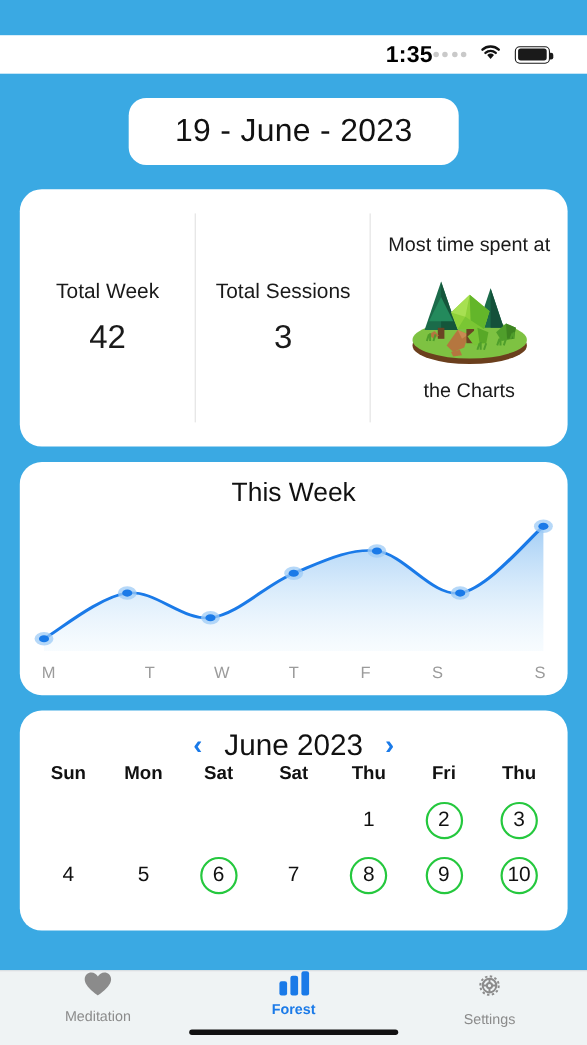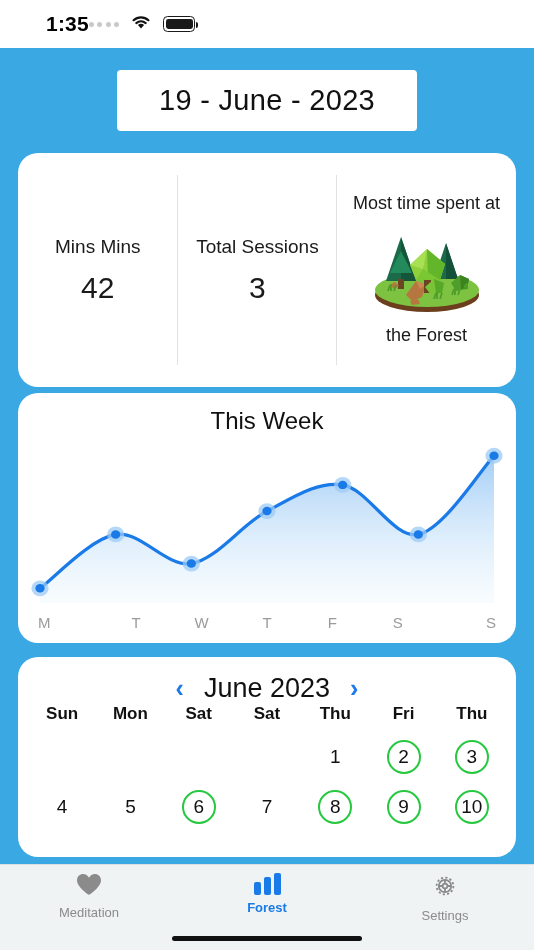--- a/index.html
+++ b/index.html
@@ -5,23 +5,24 @@
   * { box-sizing: border-box; margin: 0; padding: 0; }
   html, body {
     width: 534px; height: 950px;
     font-family: "Liberation Sans", sans-serif;
     overflow: hidden;
   }
   body { background: #3aa9e3; position: relative; }
 
   
   .statusbar {
-    height: 48px; background: #ffffff;
-    display: flex; align-items: center; justify-content: flex-start;
+    height: 35px; background: #ffffff;
+    display: flex; align-items: center; justify-content: flex-end;
     padding: 0 34px 0 46px;
+    margin-top: 32px;
   }
   .status-time { font-size: 21px; font-weight: bold; color: #000; letter-spacing: .2px; }
   .status-right { display: flex; align-items: center; gap: 11px; }
   .signal-dots { display: flex; gap: 3.5px; align-items: center; }
   .signal-dots i { width: 5px; height: 5px; border-radius: 50%; background: #c9c9c9; display: block; }
   .wifi-icon { display: block; }
   .battery {
     width: 32px; height: 16px; border: 1.6px solid #1a1a1a; border-radius: 4.5px;
     position: relative; padding: 1.8px;
   }
@@ -32,21 +33,21 @@
   .battery i { display: block; width: 100%; height: 100%; background: #1a1a1a; border-radius: 2.4px; }
 
   
   .card { background: #fff; border-radius: 20px; }
 
   .content { padding: 0 18px; }
 
   
   .date-pill-wrap { display: flex; justify-content: center; padding-top: 22px; }
   .date-pill {
-    background: #fff; border-radius: 4px;
+    background: #fff; border-radius: 16px;
     padding: 14px 42px; font-size: 29px; color: #111;
     letter-spacing: .3px;
   }
 
   
   .stats-card {
     margin-top: 22px; height: 234px;
     display: flex; align-items: stretch;
   }
   .stat-col {
@@ -59,21 +60,21 @@
     width: 1px; background: #e2e2e2;
   }
   .stat-label { font-size: 19px; color: #1a1a1a; text-align: center; line-height: 1.28; }
   .stat-value { font-size: 30px; color: #1a1a1a; margin-top: 12px; }
   .forest-col { flex: 1.12; justify-content: flex-start; padding-top: 18px; }
   .forest-title { font-size: 18px; color: #1a1a1a; text-align: center; line-height: 1.3; margin-top: 21px; }
   .forest-art { margin: 8px 0 6px; }
   .forest-caption { font-size: 18px; color: #1a1a1a; }
 
   
-  .chart-card { margin-top: 6px; height: 250px; padding: 14px 0 0; position: relative; overflow: hidden; }
+  .chart-card { margin-top: 14px; height: 212px; padding: 14px 0 0; position: relative; overflow: hidden; }
   .chart-title { font-size: 24px; color: #111; text-align: center; }
   .chart-svg-wrap { position: absolute; left: 0; right: 0; top: 44px; bottom: 40px; }
   .chart-svg-wrap svg { width: 100%; height: 100%; display: block; }
   .chart-axis {
     position: absolute; left: 0; right: 0; bottom: 12px;
     display: flex; padding: 0 6px;
   }
   .chart-axis span { flex: 1; text-align: center; font-size: 15px; color: #9b9b9b; }
   .chart-axis span:first-child { text-align: left; padding-left: 14px; }
   .chart-axis span:last-child { text-align: right; padding-right: 14px; }
@@ -90,23 +91,23 @@
   .cal-num {
     width: 34px; height: 34px; border-radius: 50%;
     display: flex; align-items: center; justify-content: center;
     font-size: 19px; color: #111;
   }
   .cal-num.marked { border: 2px solid #25c83e; }
   .cal-num.empty { color: transparent; }
 
   
   .tabbar {
-    position: absolute; left: 0; right: 0; bottom: 0; height: 86px;
+    position: absolute; left: 0; right: 0; bottom: 0; height: 68px;
     background: #eff3f4; border-top: 1px solid #dcdfe0;
-    display: flex; align-items: flex-start; padding-top: 8px; justify-content: center;
+    display: flex; align-items: flex-start;  justify-content: center;
   }
   .tab { flex: 1; display: flex; flex-direction: column; align-items: center; gap: 5px; }
   .tab-label { font-size: 13px; color: #8b8b8b; }
   .tab.active .tab-label { color: #1a7ae8; font-weight: bold; }
   .home-indicator {
     position: absolute; bottom: 9px; left: 50%; transform: translateX(-50%);
     width: 190px; height: 5px; border-radius: 3px; background: #111;
   }
   .bars { display: flex; align-items: flex-end; gap: 3px; height: 22px; }
   .bars i { display: block; width: 7px; background: #1a7ae8; border-radius: 2px; }
@@ -138,21 +139,21 @@
 
 <div class="content">
 
   <div class="date-pill-wrap">
     <div class="date-pill">19 - June - 2023</div>
   </div>
 
   <div class="card stats-card">
 
     <div class="stat-col divider">
-      <div class="stat-label">Mins Mins</div>
+      <div class="stat-label">Total Week</div>
       <div class="stat-value">42</div>
     </div>
 
     <div class="stat-col divider">
       <div class="stat-label">Total Sessions</div>
       <div class="stat-value">3</div>
     </div>
 
     <div class="stat-col forest-col">
       <div class="forest-title">Most time spent at</div>
@@ -187,21 +188,21 @@
 
           <polygon points="22,62 27,59 31,63 26,66" fill="#b5763f"></polygon>
           <polygon points="42,78 50,76 52,81 44,82" fill="#b5763f"></polygon>
 
           <path d="M20 68 l2 -6 M23 68 l0 -7 M26 68 l2 -6" stroke="#4f9e2b" stroke-width="1.8" fill="none"></path>
           <path d="M66 76 l2 -6 M69 76 l0 -7 M72 76 l2 -6" stroke="#4f9e2b" stroke-width="1.8" fill="none"></path>
           <path d="M84 72 l2 -6 M87 72 l0 -7 M90 72 l2 -6" stroke="#4f9e2b" stroke-width="1.8" fill="none"></path>
           <path d="M96 66 l2 -5 M99 66 l0 -6" stroke="#4f9e2b" stroke-width="1.8" fill="none"></path>
         </svg>
       </div>
-      <div class="forest-caption">the Forest</div>
+      <div class="forest-caption">the Charts</div>
     </div>
   </div>
 
   <div class="card chart-card">
     <div class="chart-title">This Week</div>
     <div class="chart-svg-wrap">
       <svg id="chart-svg" viewBox="0 0 498 180" preserveAspectRatio="none">
         <defs>
           <linearGradient id="areaGrad" x1="0" y1="0" x2="0" y2="1">
             <stop offset="0%" stop-color="#9ecbf5" stop-opacity="0.95"></stop>

